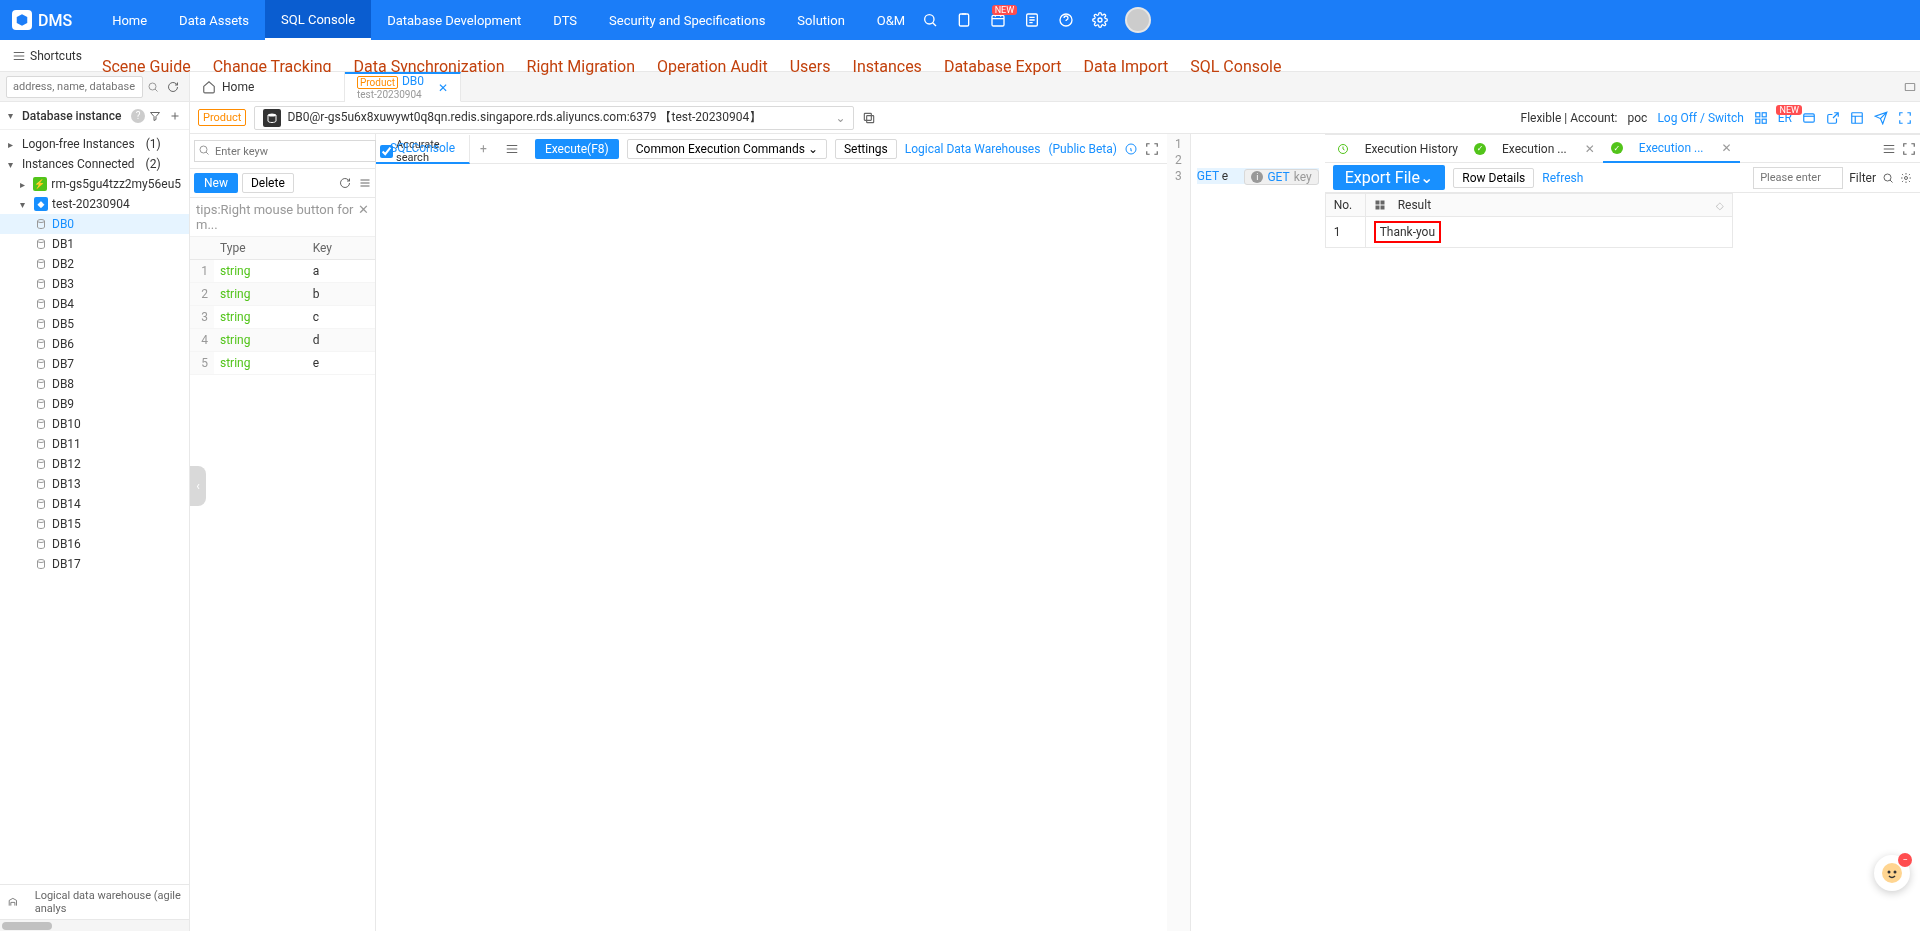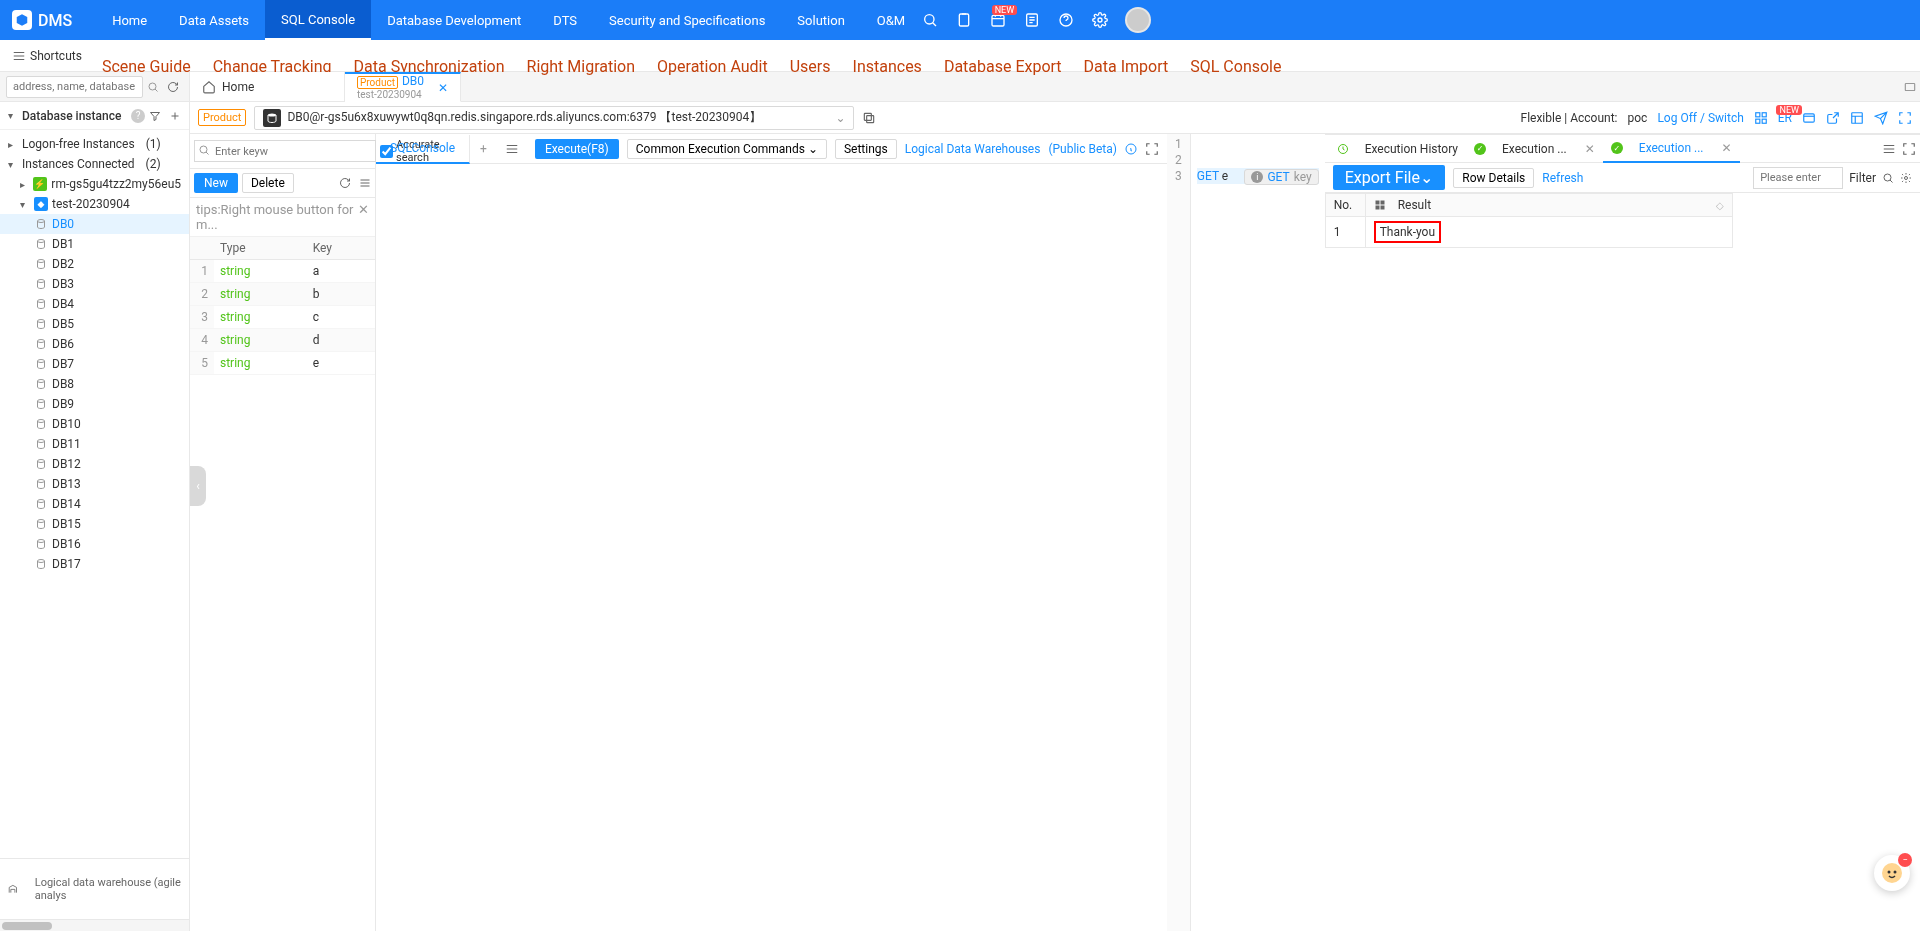--- a/index.html
+++ b/index.html
@@ -47,21 +47,21 @@
 .tree { flex: 1; overflow-y: auto; padding: 4px 0; }
 .tree-item { display: flex; align-items: center; padding: 3px 8px; gap: 4px; cursor: pointer; font-size: 12px; white-space: nowrap; }
 .tree-item.selected { background: #e6f4ff; color: #1890ff; }
 .tree-indent-1 { padding-left: 20px; }
 .tree-indent-2 { padding-left: 34px; }
 .tree-caret { width: 10px; display: inline-block; color: #666; font-size: 10px; }
 .tree-icon { width: 14px; height: 14px; display: inline-flex; align-items: center; justify-content: center; }
 .db-ico { color: #999; }
 .inst-ico-green { background: #52c41a; color: #fff; border-radius: 2px; font-size: 9px; padding: 0 2px; }
 .inst-ico-blue { background: #1890ff; color: #fff; border-radius: 2px; font-size: 9px; padding: 0 2px; }
-.side-footer { border-top: 1px solid #e8e8e8; padding: 17px 8px; display: flex; align-items: center; gap: 17px; font-size: 11px; color: #666; }
+.side-footer { border-top: 1px solid #e8e8e8; padding: 4px 8px; display: flex; align-items: center; gap: 17px; font-size: 11px; color: #666; }
 .side-scroll { height: 12px; border-top: 1px solid #e8e8e8; background: #f5f5f5; position: relative; }
 .side-scroll-thumb { position: absolute; left: 2px; top: 2px; height: 8px; width: 50px; background: #c1c1c1; border-radius: 4px; }
 
 .collapse-handle { position: absolute; top: 50%; left: 190px; width: 16px; height: 40px; background: #d9d9d9; border-radius: 0 8px 8px 0; display: flex; align-items: center; justify-content: center; color: #fff; z-index: 5; cursor: pointer; }
 
 .content { flex: 1; display: flex; flex-direction: column; overflow: hidden; }
 .conn-bar { height: 32px; display: flex; align-items: center; padding: 0 8px; gap: 8px; border-bottom: 1px solid #e8e8e8; }
 .prod-badge { color: #ff8c00; font-size: 11px; border: 1px solid #ff8c00; padding: 1px 4px; border-radius: 2px; }
 .conn-select { flex: 0 0 auto; display: flex; align-items: center; gap: 6px; border: 1px solid #d9d9d9; height: 24px; padding: 0 8px; border-radius: 2px; font-size: 12px; width: 600px; }
 .conn-select .stack-ico { width: 18px; height: 18px; background: #333; border-radius: 2px; display: flex; align-items: center; justify-content: center; color: #fff; font-size: 10px; }

